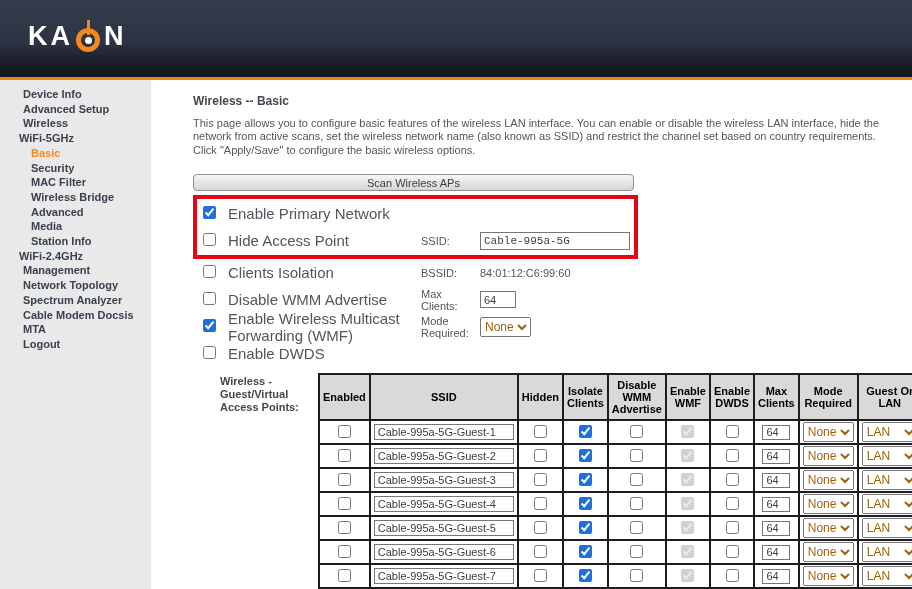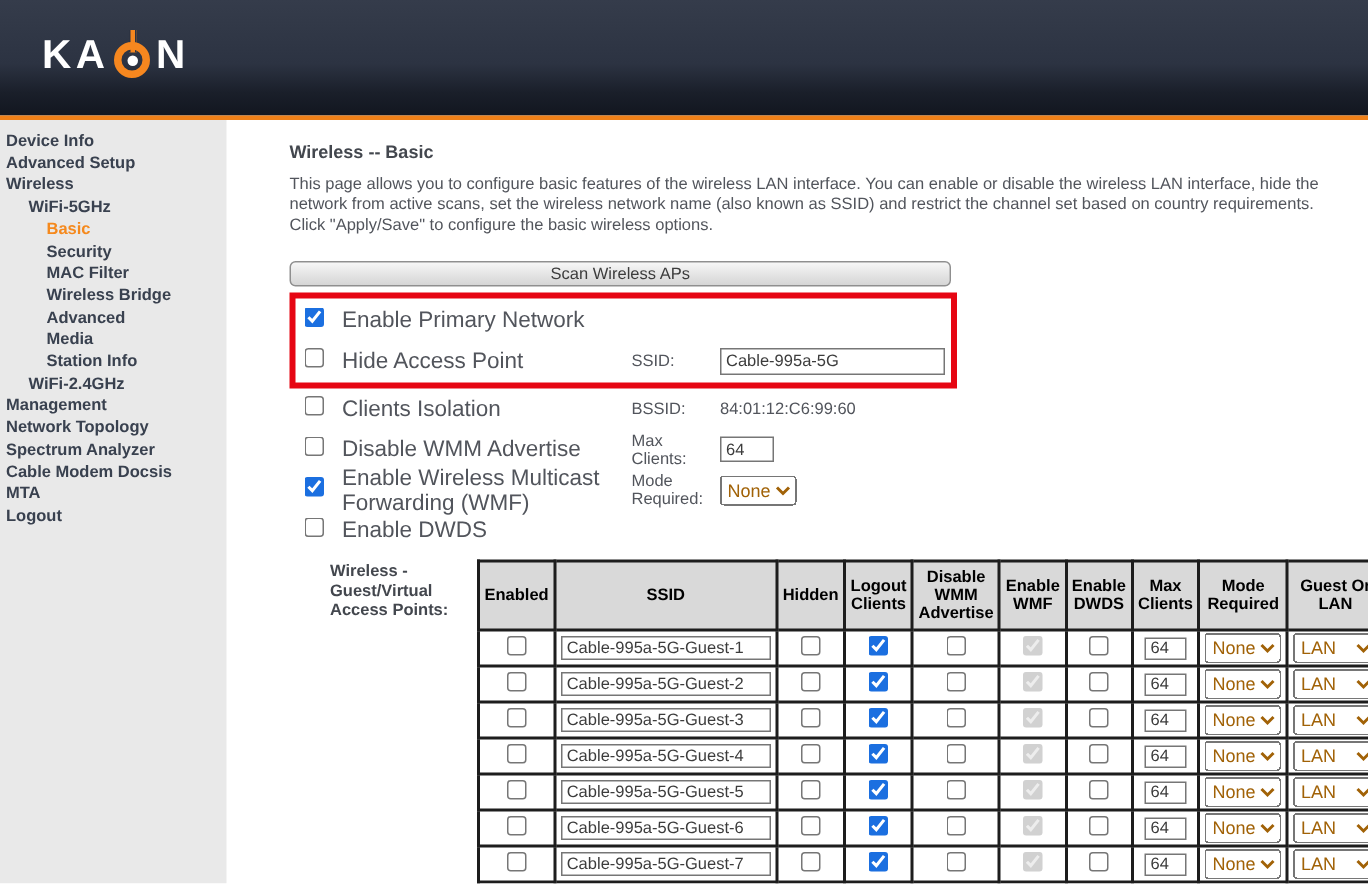--- a/index.html
+++ b/index.html
@@ -18,21 +18,21 @@
   .pwr .stem { position:absolute; left:11px; top:0; width:5px; height:15px;
     background:#f6871f; border-left:1px solid #2c3342; border-right:1px solid #2c3342; }
   .pwr .dot { position:absolute; left:10px; top:17px; width:7px; height:7px;
     background:#fff; border-radius:50%; }
 
   
   .shell { display:flex; height:509px; }
   .sidebar { width:151px; background:#e9e9e9; padding-top:7px; flex:none; }
   .sidebar .nav-item { font-size:11px; font-weight:bold; color:#39414f;
     line-height:14.7px; cursor:pointer; white-space:nowrap; }
-  .sidebar .ind0 { padding-left:4px; }
+  .sidebar .ind0 { padding-left:23px; }
   .sidebar .ind1 { padding-left:19px; }
   .sidebar .ind2 { padding-left:31px; }
   .sidebar .active { color:#f5891d; }
 
   .main { flex:1; padding:14px 0 0 42px; color:#52555c; }
   .page-title { font-size:12px; font-weight:bold; color:#43474e; margin-bottom:9px; }
   .desc { font-size:11px; line-height:13.4px; width:716px; margin-bottom:17px; }
 
   .scan-btn { display:block; width:441px; height:17px; margin-bottom:4px;
     background:linear-gradient(to bottom,#f7f7f7,#e2e2e2 60%,#d6d6d6);
@@ -42,21 +42,21 @@
   .red-box { width:445px; border:4px solid #e60613; padding:1px 0 1px 6px; }
   .plain-rows { padding-left:10px; }
   .form-row { display:flex; align-items:center; height:27px; }
   .fr-check { width:25px; flex:none; }
   .fr-label { width:193px; flex:none; font-size:15px; }
   .fr-flabel { width:59px; flex:none; font-size:11px; line-height:12px; }
   .fr-static { font-size:11px; }
   input[type="checkbox"] { width:13px; height:13px; accent-color:#1b6fe0; margin:0; }
   .txt-input { height:18px; border:1px solid #767676; font-size:11px; padding:0 3px;
     font-family:"Liberation Sans", sans-serif; color:#3c3c3c; }
-  .ssid-main { width:150px; }
+  .ssid-main { width:150px;font-family:Liberation Mono, monospace; }
   .num-input { width:36px; height:17px; }
   select { font-size:12px; height:20px; font-family:"Liberation Sans", sans-serif;
     color:#a16207; }
 
   
   .table-wrap { display:flex; margin-top:6px; }
   .table-label { width:98px; flex:none; font-size:11px; font-weight:bold;
     color:#43474e; line-height:13px; padding-top:2px;margin-left:27px; }
   table.guest { border-collapse:collapse; }
   table.guest th, table.guest td { border:2px solid #1d1d1d; text-align:center;
@@ -152,21 +152,21 @@
       </div>
 
     <div class="table-wrap">
       <div class="table-label">Wireless - Guest/Virtual Access Points:</div>
       <table class="guest">
         <thead>
             <tr id="gt-head">
               <th style="width: 44px;">Enabled</th>
               <th style="width: 148px;">SSID</th>
               <th style="width: 36px;">Hidden</th>
-              <th style="width: 44px;">Logout Clients</th>
+              <th style="width: 44px;">Isolate Clients</th>
               <th style="width: 56px;">Disable WMM Advertise</th>
               <th style="width: 40px;">Enable WMF</th>
               <th style="width: 40px;">Enable DWDS</th>
               <th style="width: 40px;">Max Clients</th>
               <th style="width: 58px;">Mode Required</th>
               <th style="width: 58px;">Guest Or LAN</th>
               <th style="width: 45px;">BSSID</th>
             </tr>
           </thead>
         <tbody id="gt-body">

